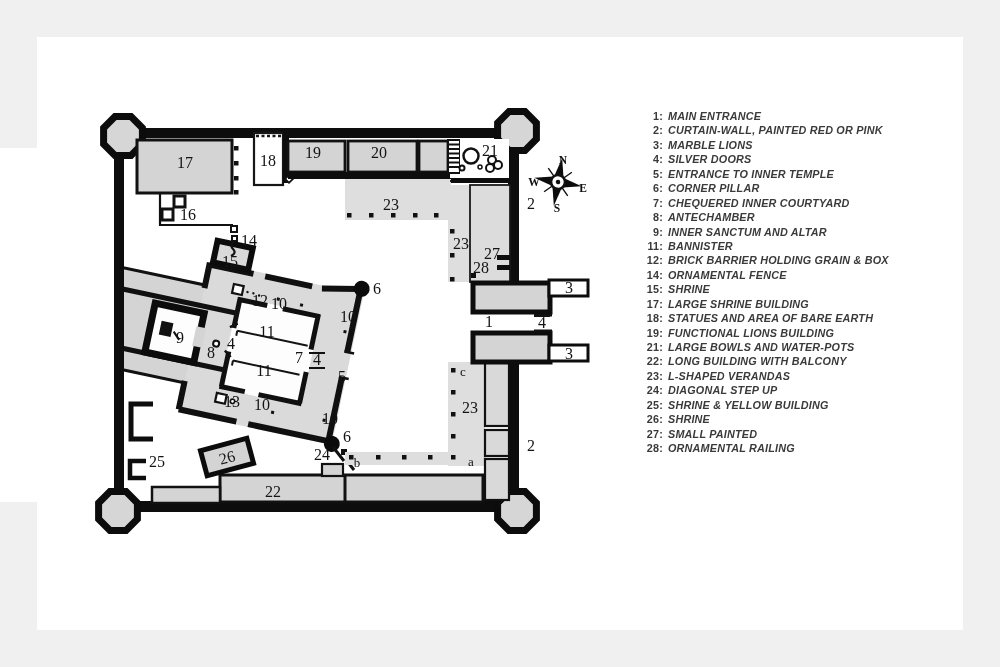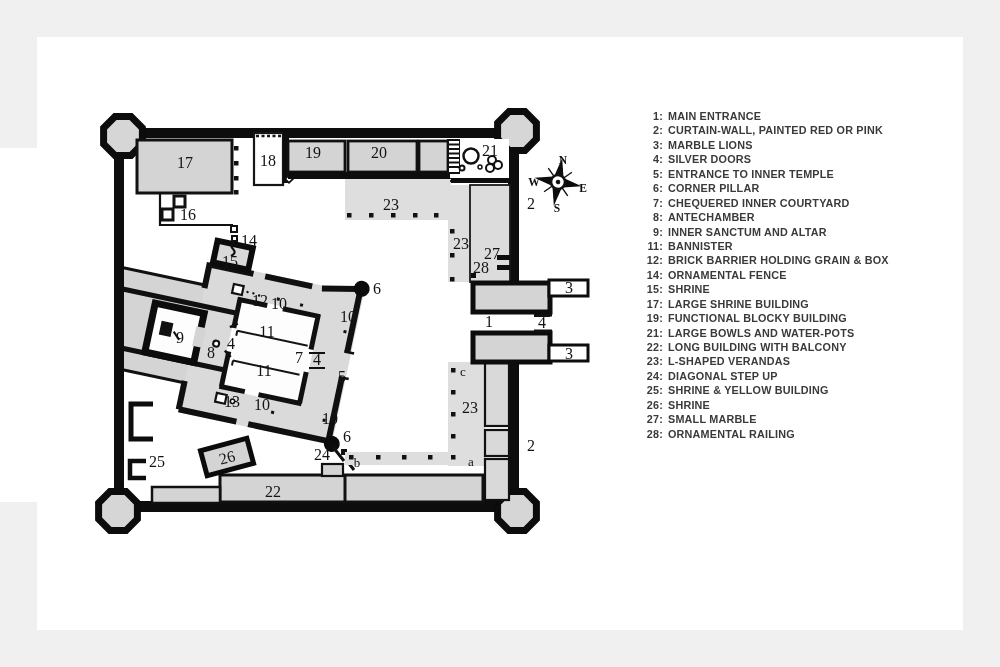--- a/index.html
+++ b/index.html
@@ -7,21 +7,21 @@
   #page{position:absolute;left:37px;top:37px;width:926px;height:593px;background:#ffffff;}
   #plan-svg{position:absolute;left:0;top:0;}
   .pl{font:16px "Liberation Serif", serif;fill:#141414;text-anchor:middle;}
   .pl.sm{font-size:13px;}
   .cmp{font:bold 11.5px "Liberation Serif", serif;fill:#101010;text-anchor:middle;}
   #legend{position:absolute;left:642px;top:110px;width:300px;
           font-family:"Liberation Sans", sans-serif;font-size:10.8px;font-weight:700;
           color:#3a3a3a;letter-spacing:0.2px;}
   .lg-row{display:flex;height:14.45px;align-items:baseline;}
   .lg-num{width:21px;text-align:right;margin-right:5px;flex:none;}
-  .lg-lbl{white-space:nowrap;}
+  .lg-lbl{white-space:nowrap;font-style:italic;}
 </style>
 </head>
 <body>
 
 <div id="stage">
   <div id="page"></div>
 
   <svg id="plan-svg" width="1000" height="667" viewBox="0 0 1000 667">
 
     <g transform="rotate(12 270 350)">
@@ -301,22 +301,26 @@
       </div>
       <div class="lg-row">
         <span class="lg-num">15:</span>
         <span class="lg-lbl">SHRINE</span>
       </div>
       <div class="lg-row">
         <span class="lg-num">17:</span>
         <span class="lg-lbl">LARGE SHRINE BUILDING</span>
       </div>
       <div class="lg-row">
+        <span class="lg-num">18:</span>
+        <span class="lg-lbl">STATUES AND AREA OF BARE EARTH</span>
+      </div>
+      <div class="lg-row">
         <span class="lg-num">19:</span>
-        <span class="lg-lbl">FUNCTIONAL BLOCKY BUILDING</span>
+        <span class="lg-lbl">FUNCTIONAL LIONS BUILDING</span>
       </div>
       <div class="lg-row">
         <span class="lg-num">21:</span>
         <span class="lg-lbl">LARGE BOWLS AND WATER-POTS</span>
       </div>
       <div class="lg-row">
         <span class="lg-num">22:</span>
         <span class="lg-lbl">LONG BUILDING WITH BALCONY</span>
       </div>
       <div class="lg-row">
@@ -330,20 +334,20 @@
       <div class="lg-row">
         <span class="lg-num">25:</span>
         <span class="lg-lbl">SHRINE &amp; YELLOW BUILDING</span>
       </div>
       <div class="lg-row">
         <span class="lg-num">26:</span>
         <span class="lg-lbl">SHRINE</span>
       </div>
       <div class="lg-row">
         <span class="lg-num">27:</span>
-        <span class="lg-lbl">SMALL MARBLE</span>
+        <span class="lg-lbl">SMALL PAINTED</span>
       </div>
       <div class="lg-row">
         <span class="lg-num">28:</span>
         <span class="lg-lbl">ORNAMENTAL RAILING</span>
       </div>
     </div>
 </div>
 
 </body></html>

